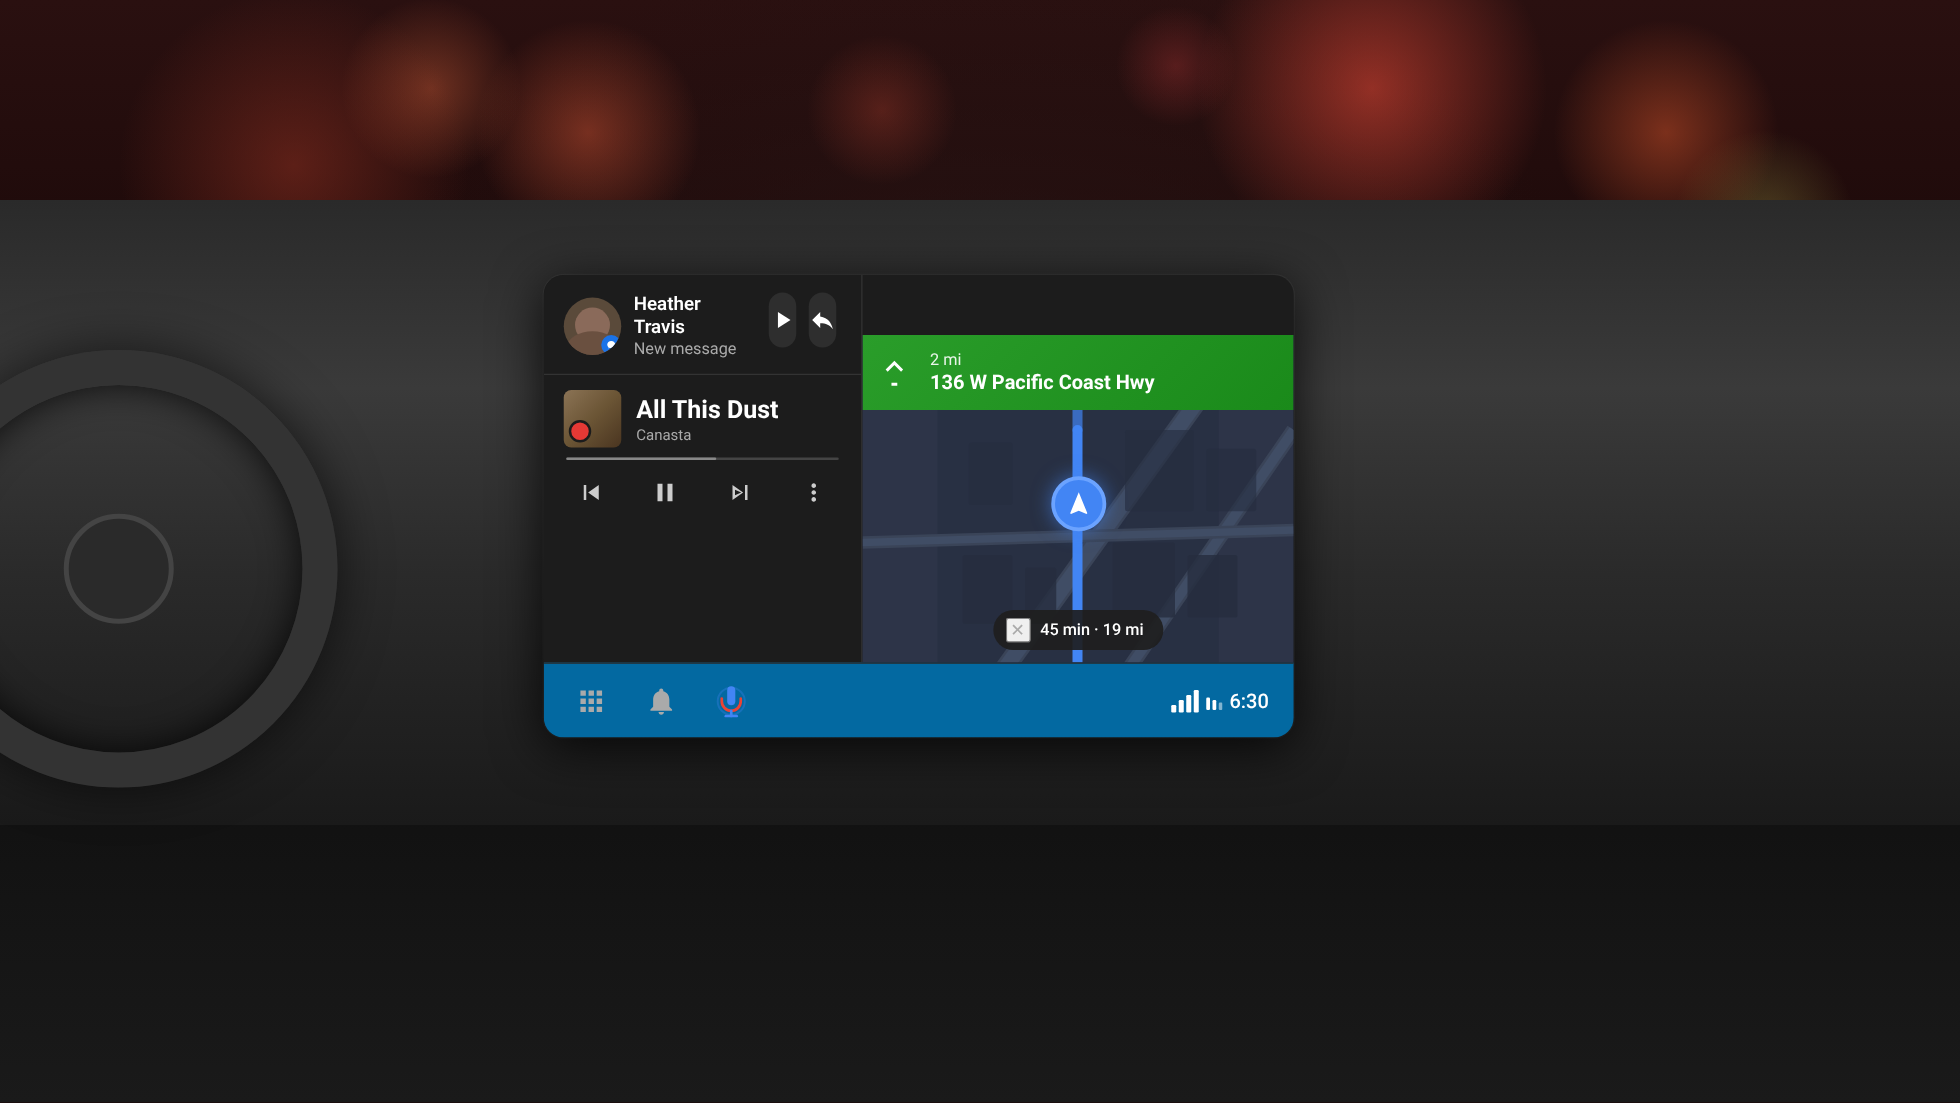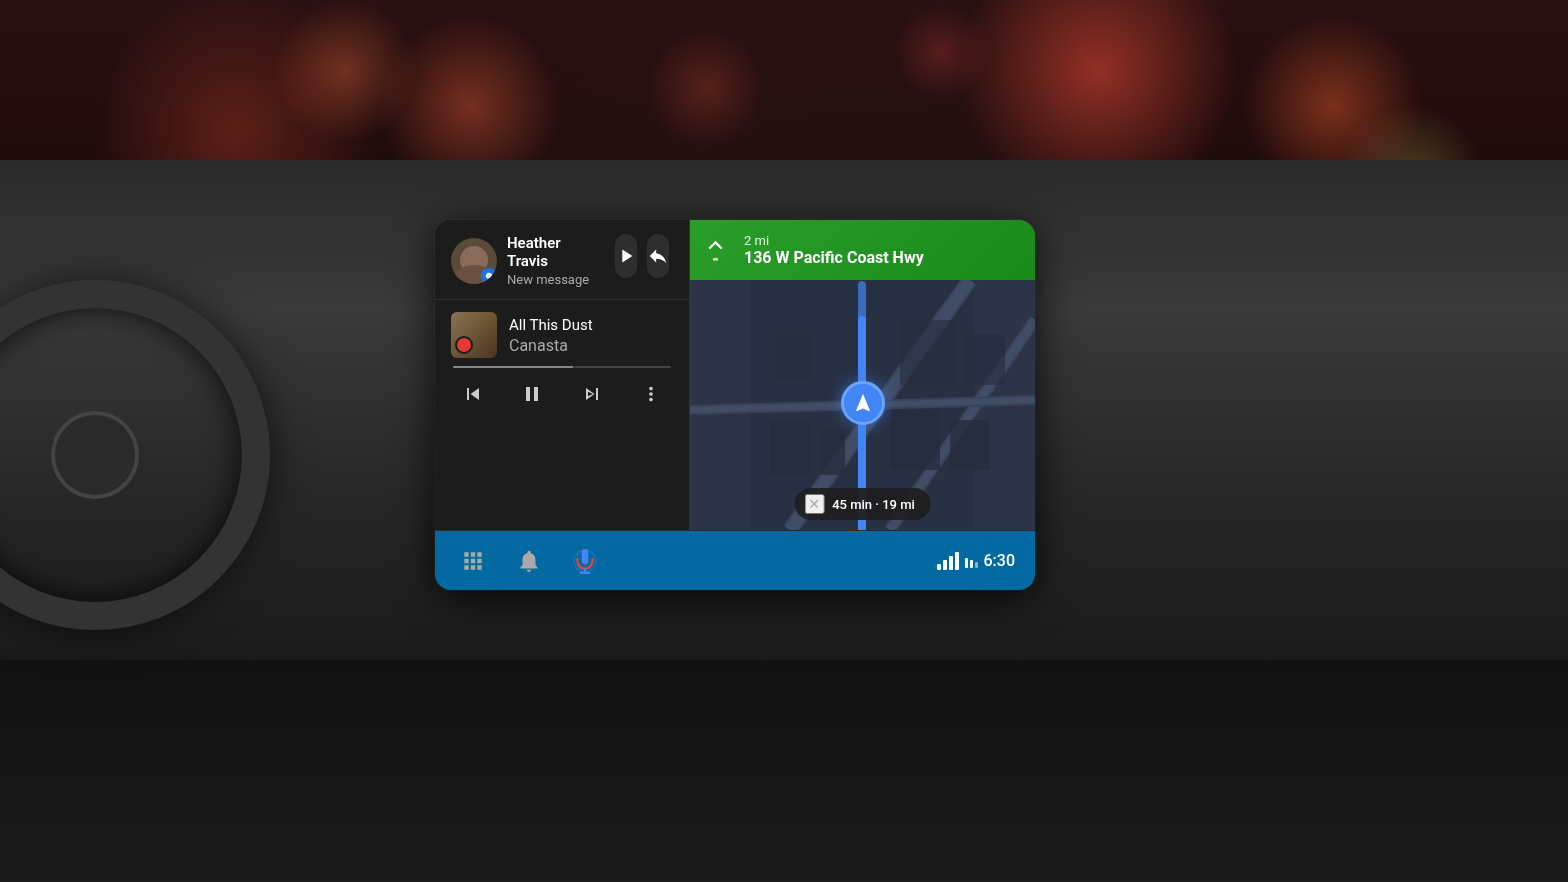--- a/index.html
+++ b/index.html
@@ -235,28 +235,28 @@
       border-radius: 50%;
       background: #e53935;
       border: 2px solid #1c1c1c;
     }
 
     .music-info {
       flex: 1;
     }
 
     .track-title {
-      font-size: 15px;
-      font-weight: 400;
+      font-size: 20px;
+      font-weight: 700;
       color: #ffffff;
       line-height: 1.2;
     }
 
     .track-artist {
-      font-size: 16px;
+      font-size: 12px;
       color: #aaaaaa;
       margin-top: 2px;
     }
 
     .progress-bar {
       height: 2px;
       background: #444;
       border-radius: 1px;
       margin: 0 2px;
       position: relative;
@@ -364,20 +364,21 @@
       font-weight: 500;
       color: #ffffff;
     }
 
     
     .right-panel {
       flex: 1;
       background: #2a3040;
       position: relative;
       overflow: hidden;
+      margin-top: 48px;
     }
 
     
     .nav-header {
       position: absolute;
       top: 0;
       left: 0;
       right: 0;
       height: 60px;
       background: #1db954;

